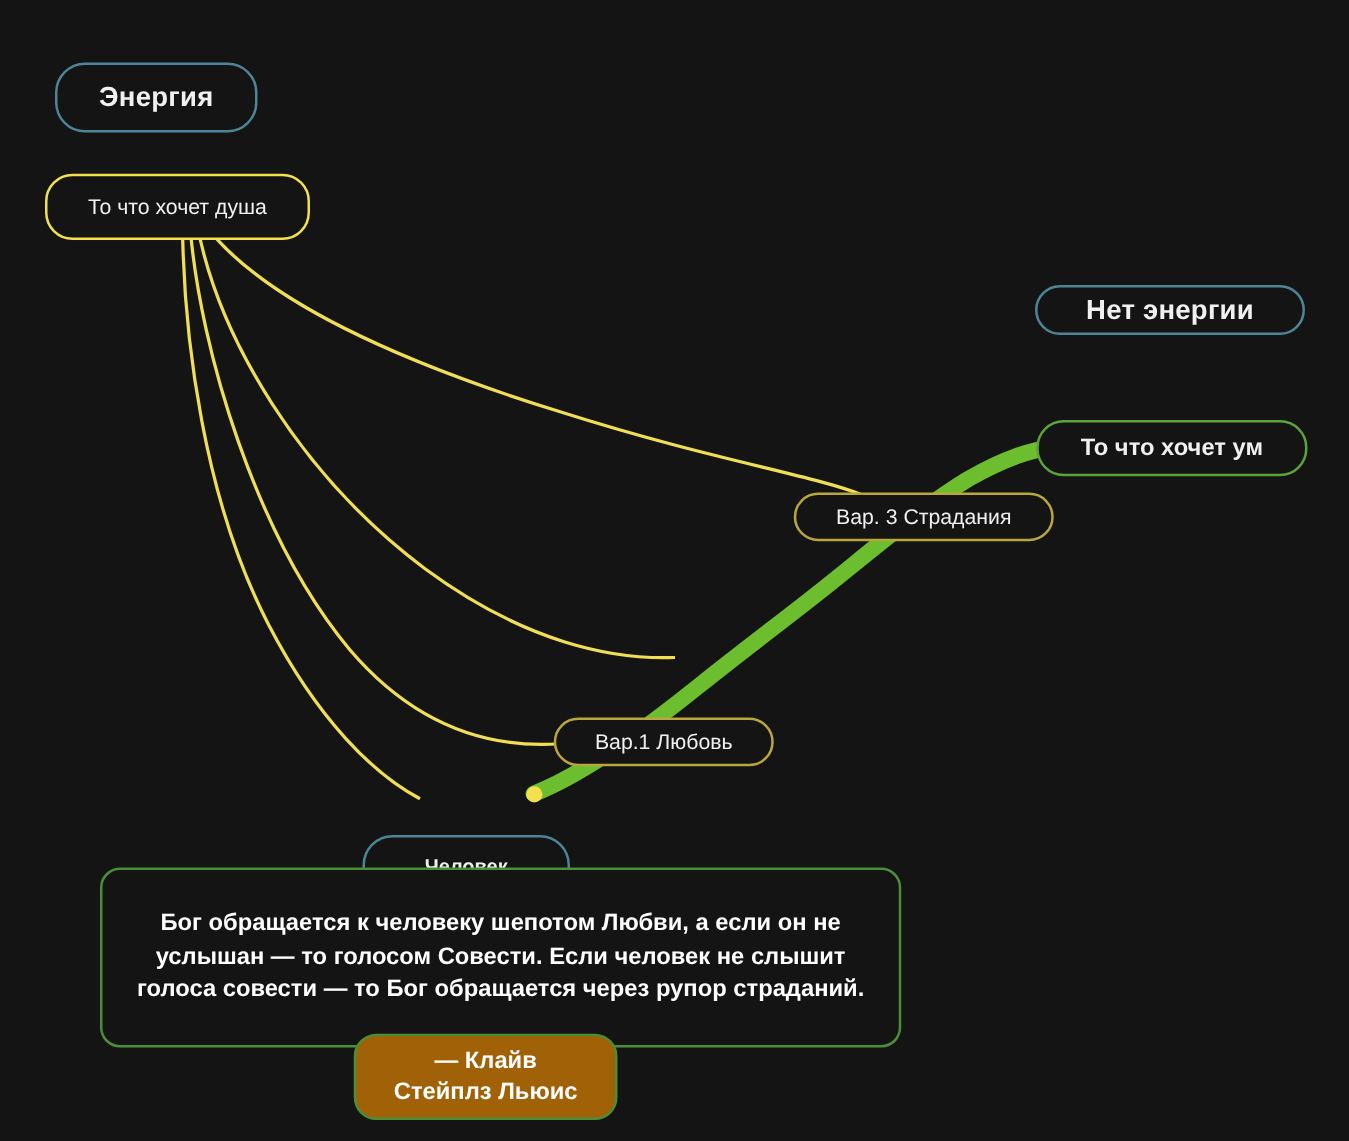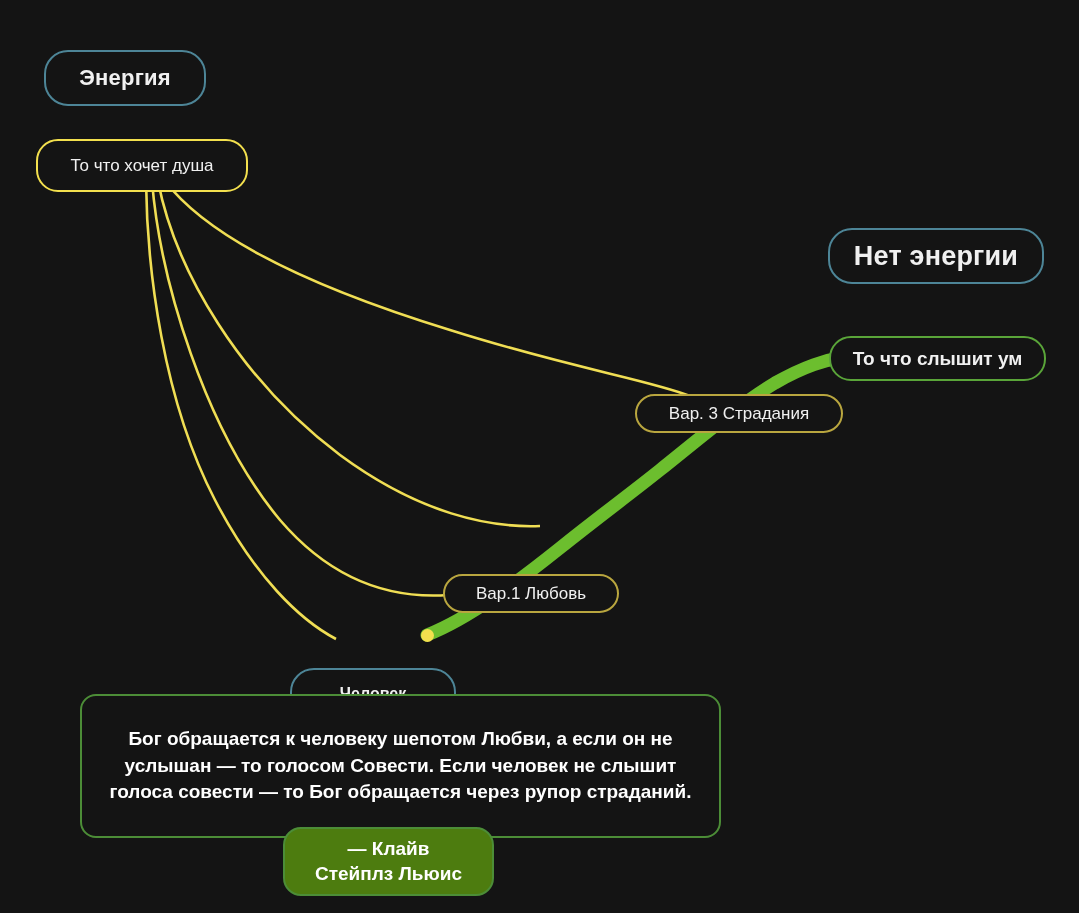--- a/index.html
+++ b/index.html
@@ -102,21 +102,21 @@
   .quote-card p {
     margin: 0;
     line-height: 1.42;
   }
 
   .attrib-card {
     position: absolute;
     box-sizing: border-box;
     border: 2px solid #4c8d37;
     border-radius: 18px;
-    background: #4d7c0f;
+    background: #a16207;
     color: #ffffff;
     font-weight: bold;
     text-align: center;
     display: flex;
     align-items: center;
     justify-content: center;
     line-height: 1.3;
     z-index: 5;
   }
 
@@ -153,30 +153,30 @@
     <path d="M 165 181 C 210 240, 320 290, 450 330
              C 570 368, 650 380, 690 396" fill="none" stroke="#f0de54" stroke-width="2.6"></path>
 
     <line x1="389" y1="818" x2="389" y2="829" stroke="#4c8d37" stroke-width="3"></line>
   </svg>
 
   <div class="node lbl-teal" style="left:44px; top:50px; width:162px; height:56px; font-size:22px;">
     <span>Энергия</span>
   </div>
 
-  <div class="node lbl-teal" style="left:828px; top:228px; width:216px; height:56px; font-size:27px;">
+  <div class="node lbl-teal" style="left:828px; top:228px; width:216px; height:40px; font-size:22px;">
     <span>Нет энергии</span>
   </div>
 
   <div class="node n-gold-bright" style="left:36px; top:139px; width:212px; height:53px; font-size:17px;">
     <span>То что хочет душа</span>
   </div>
 
   <div class="node n-green" style="left:829px; top:336px; width:217px; height:45px; font-size:19px;">
-    <span>То что слышит ум</span>
+    <span>То что хочет ум</span>
   </div>
 
   <div class="node n-gold" style="left:635px; top:394px; width:208px; height:39px; font-size:17px;">
     <span>Вар. 3 Страдания</span>
   </div>
 
 
   <div class="node n-gold" style="left:443px; top:574px; width:176px; height:39px; font-size:17px;">
     <span>Вар.1 Любовь</span>
   </div>

